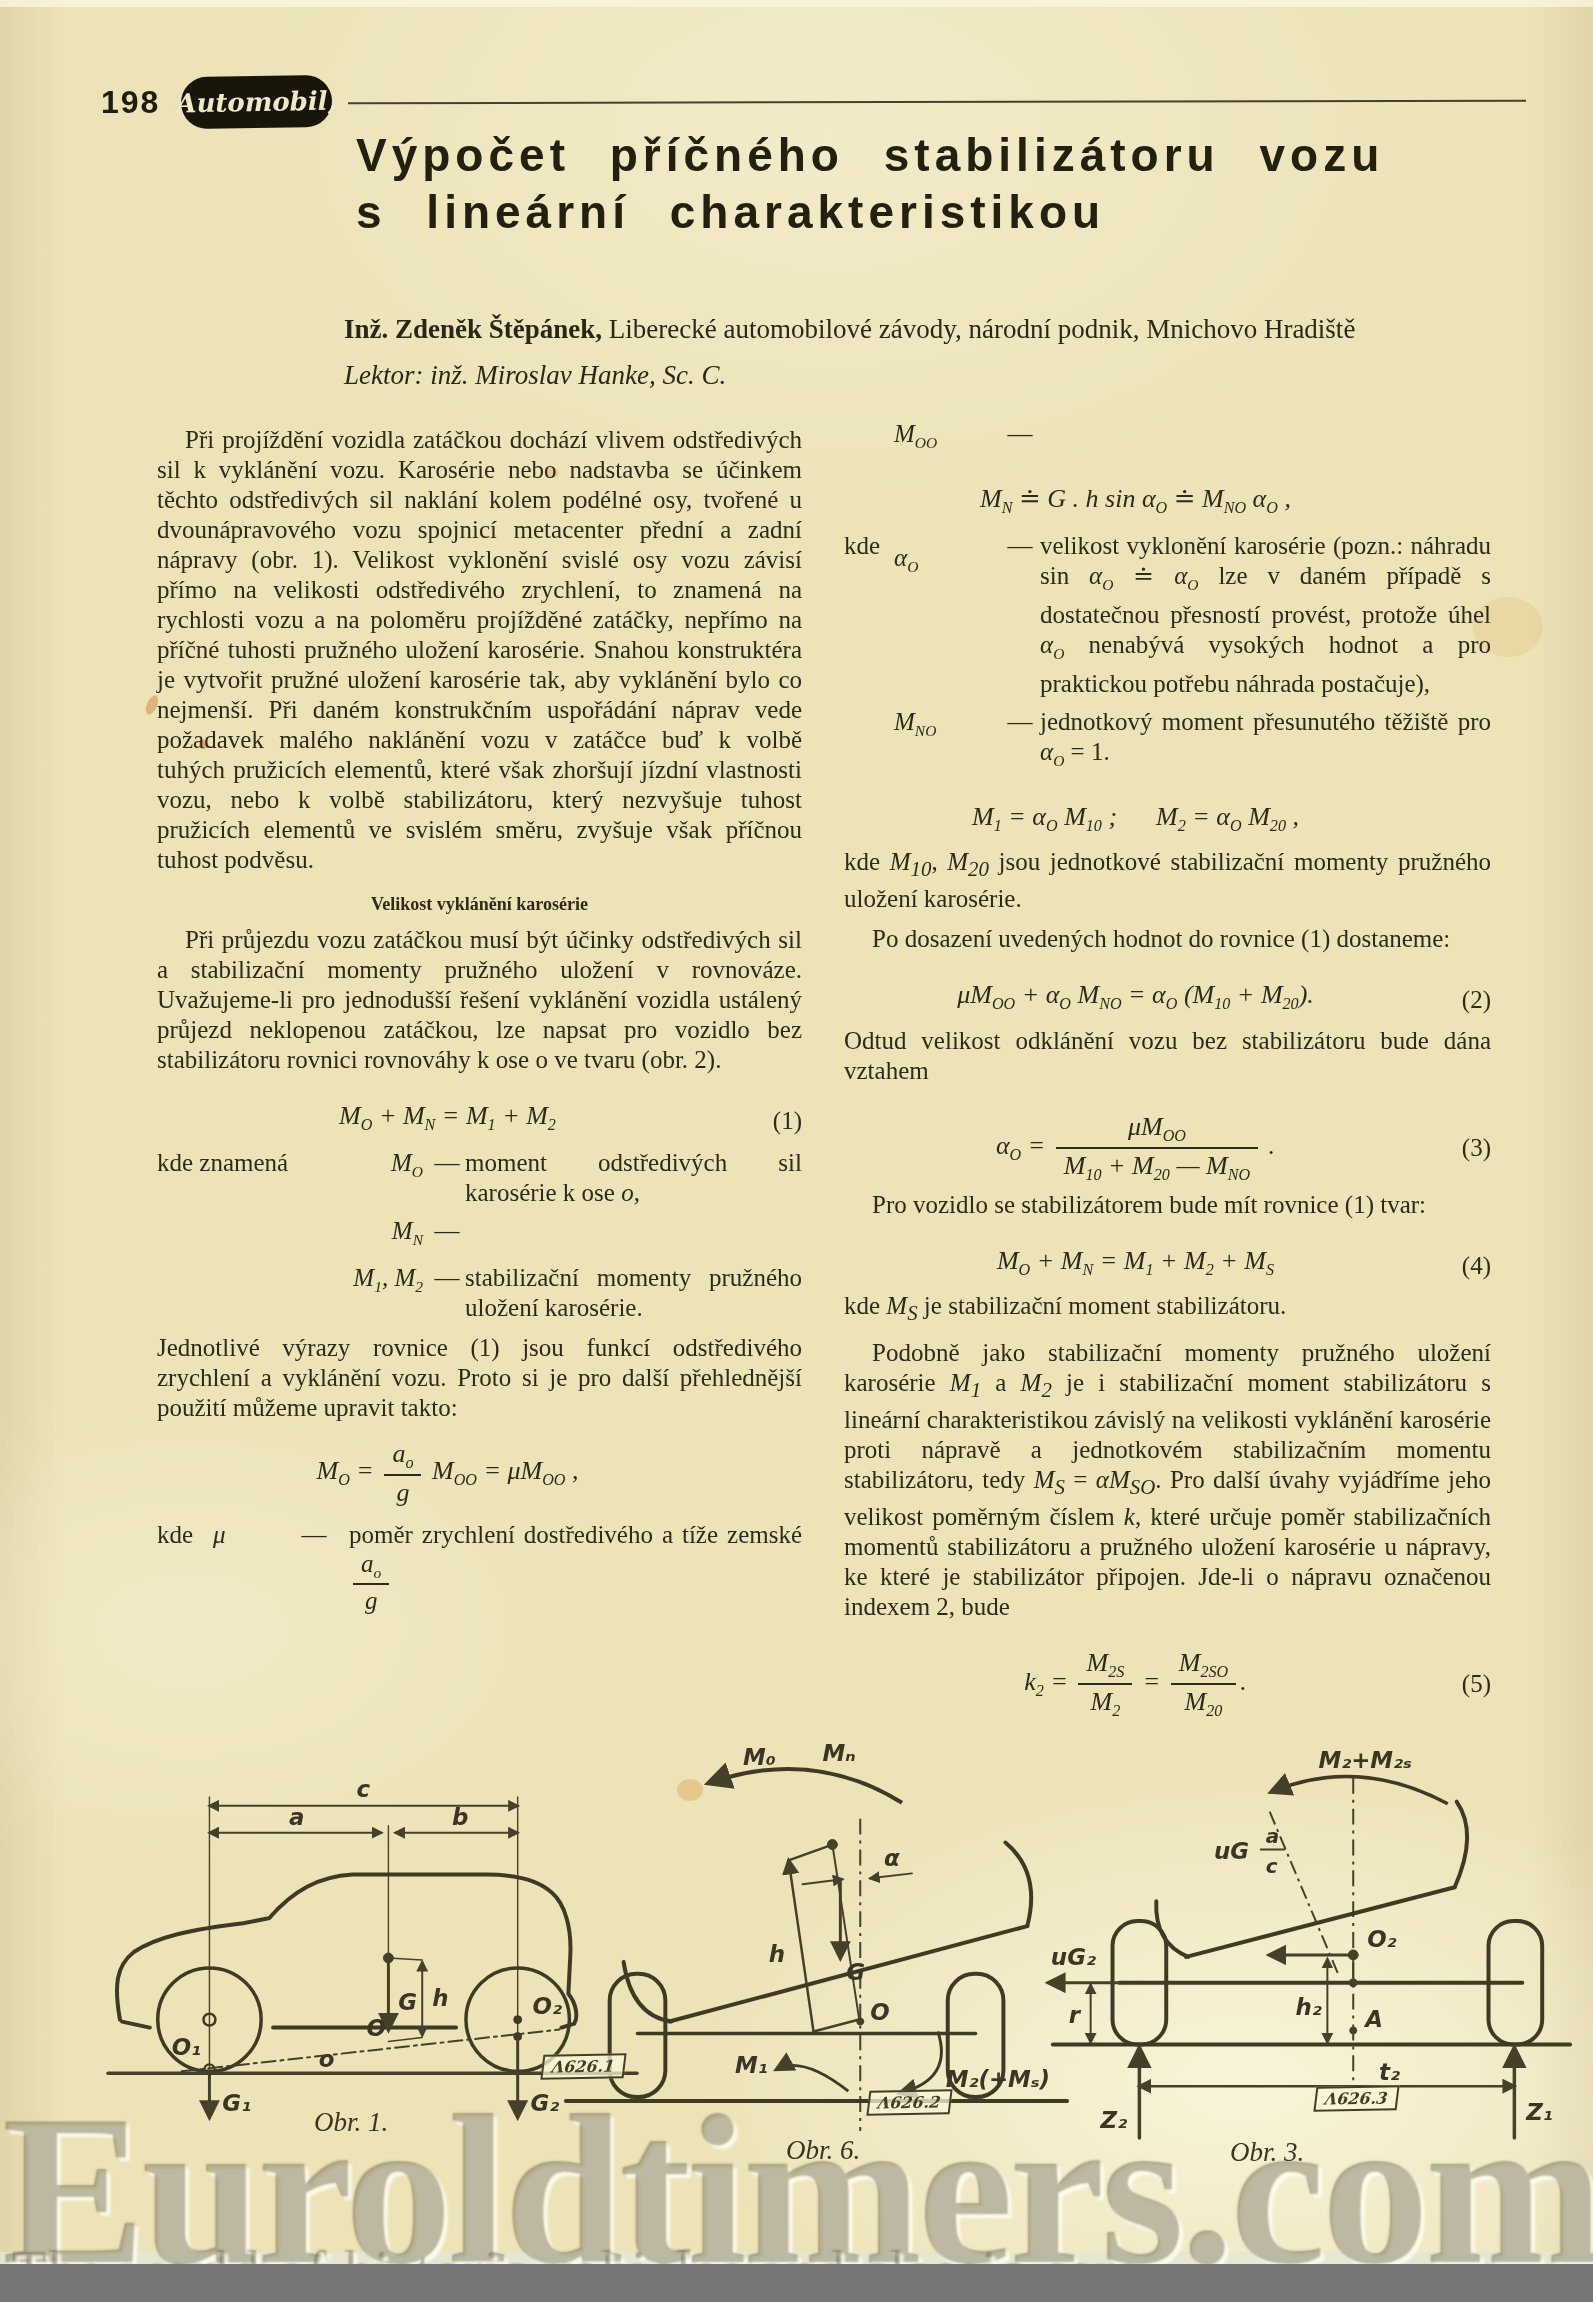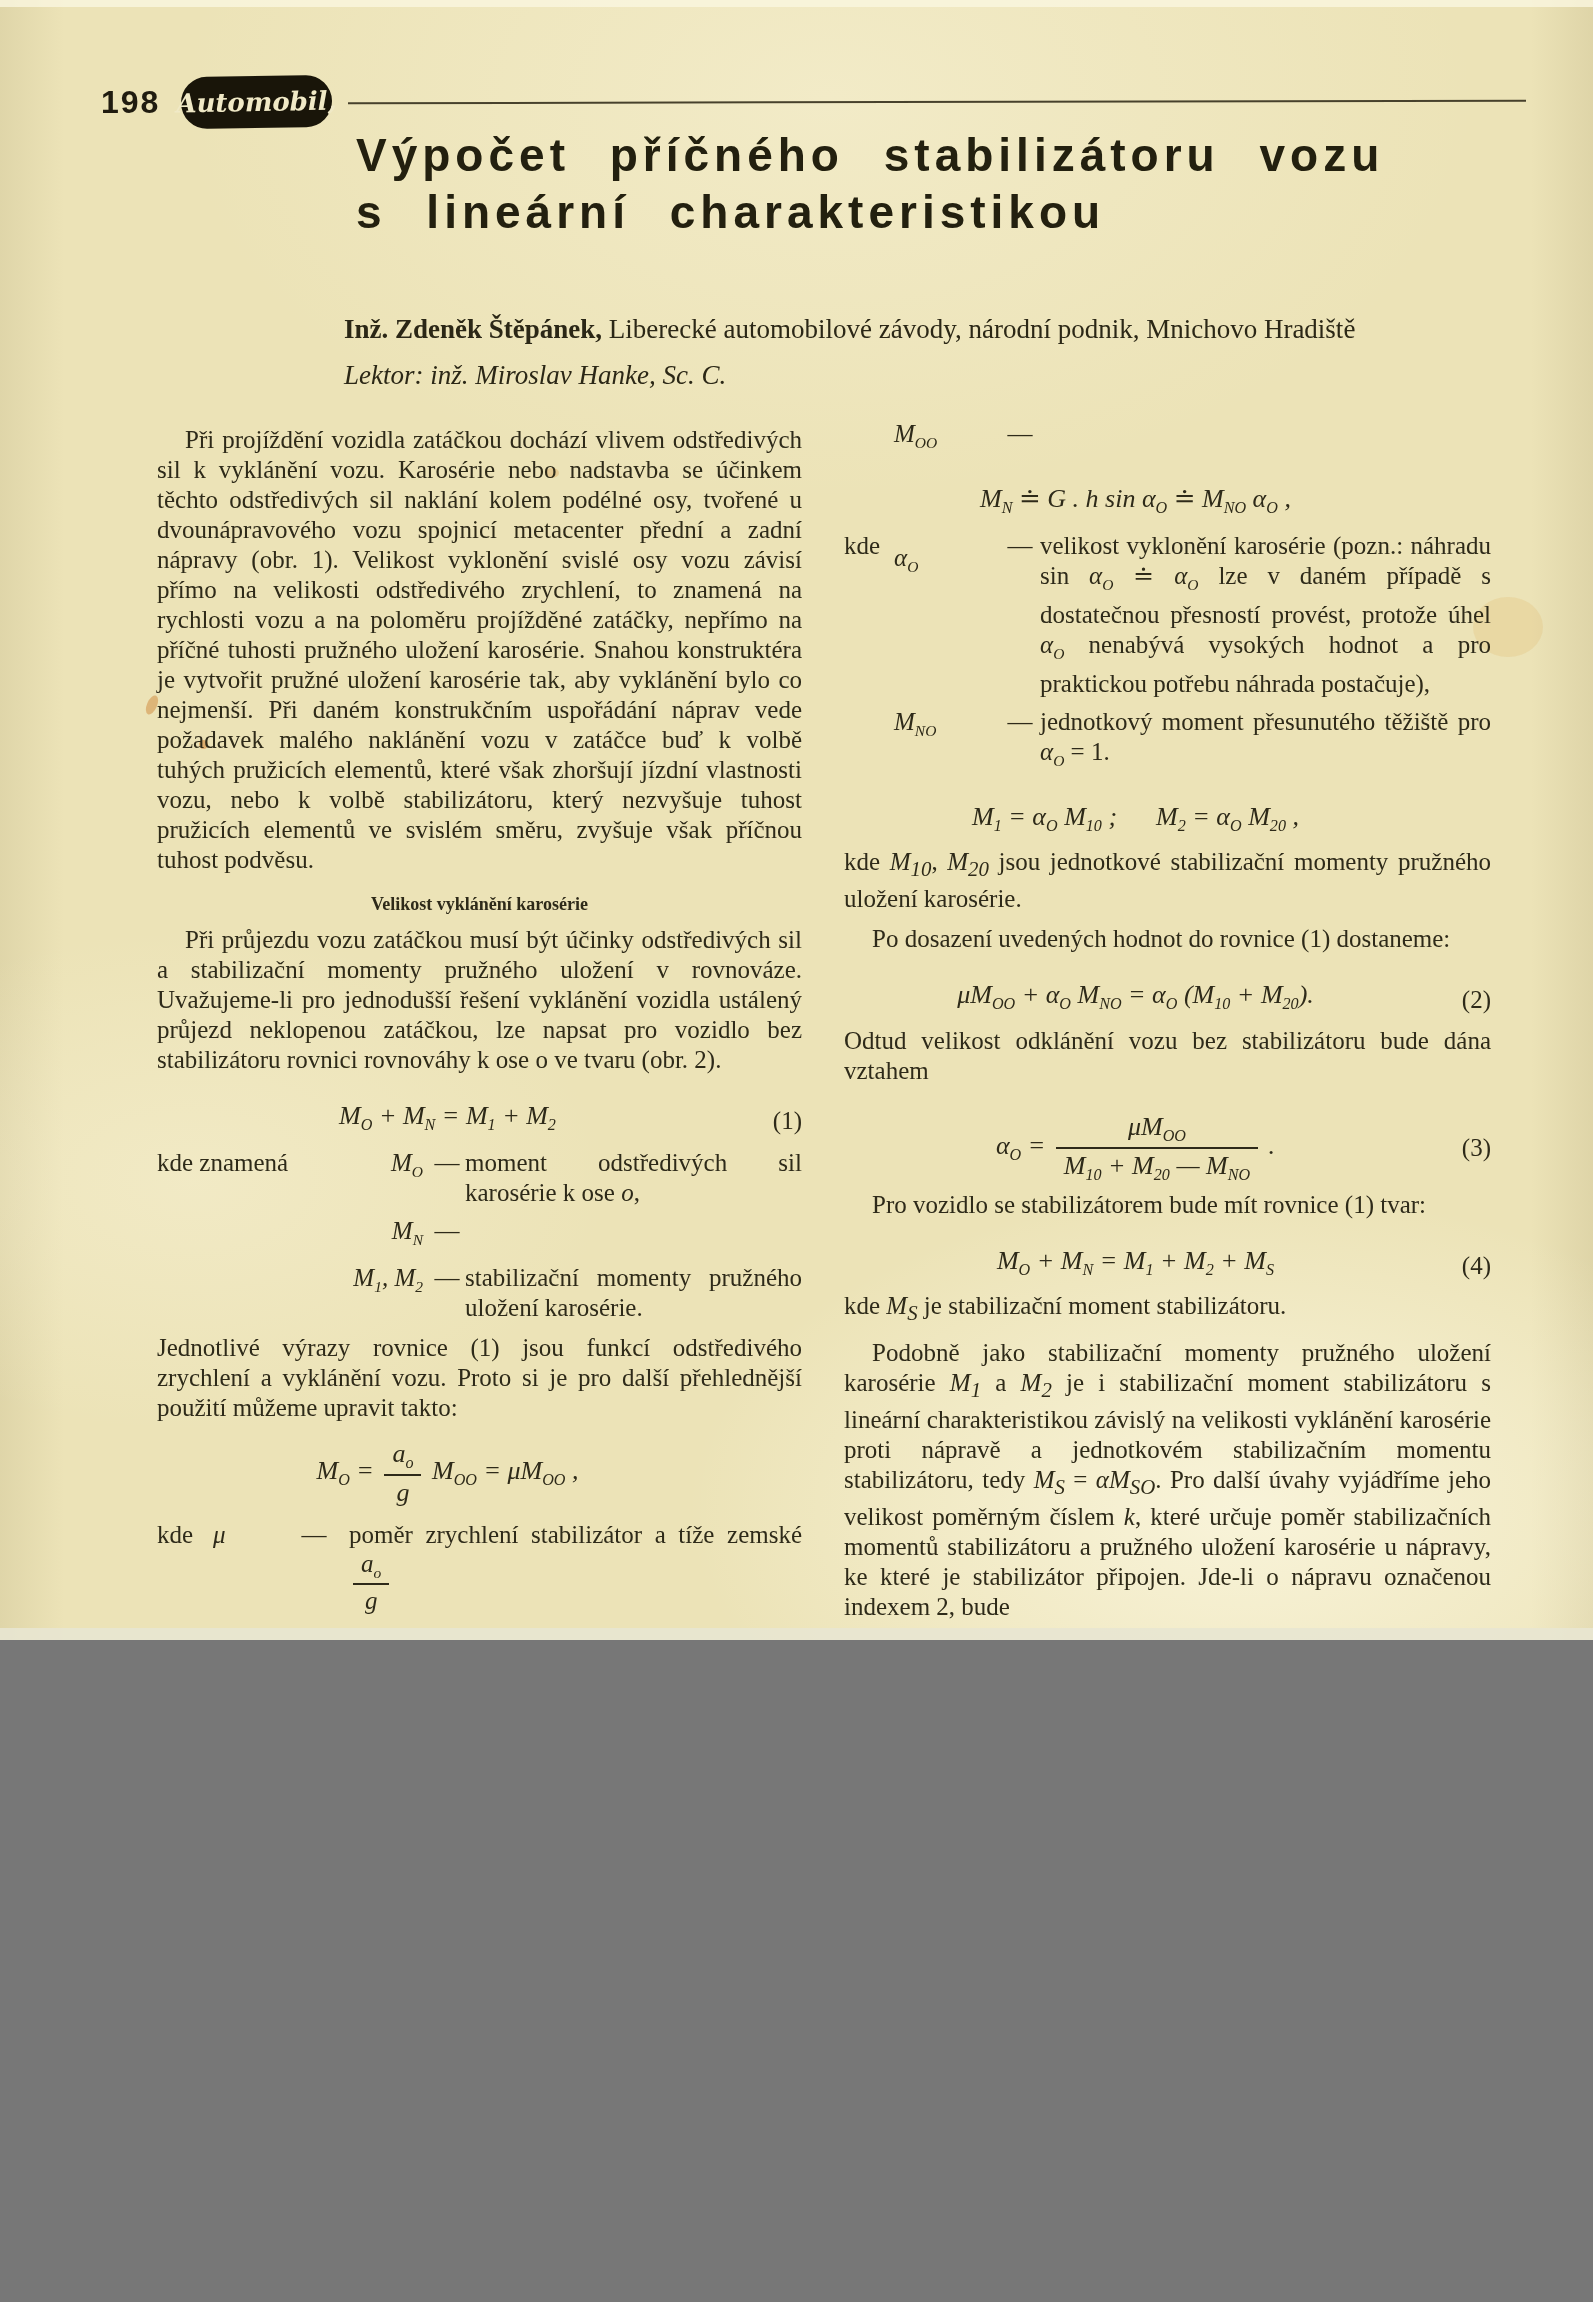--- a/index.html
+++ b/index.html
@@ -1,16 +1,16 @@
 <!DOCTYPE html>
 <html><head>
 <meta charset="utf-8">
 <style>
   html,body{margin:0;padding:0;background:#777;}
-  .page{position:relative;width:1594px;height:1640px;overflow:hidden;
+  .page{position:relative;width:1594px;height:2264px;overflow:hidden;
     background-color:#ece3b7;
     background-image:
       radial-gradient(ellipse 896px 517px at 78% 92%, rgba(252,248,226,.8), rgba(252,248,226,0) 62%),
       radial-gradient(ellipse 697px 418px at 12% 72%, rgba(248,242,214,.45), rgba(248,242,214,0) 60%),
       radial-gradient(ellipse 995px 617px at 52% 6%, rgba(246,240,210,.6), rgba(246,240,210,0) 65%),
       linear-gradient(90deg, rgba(190,178,132,.28), rgba(190,178,132,0) 4%, rgba(190,178,132,0) 96%, rgba(190,178,132,.30));
     font-family:"Liberation Serif","DejaVu Serif",serif;color:#2e2a19;}
   .abs{position:absolute;}
   
   .pagenum{font-family:"Liberation Sans","DejaVu Sans",sans-serif;font-weight:bold;font-size:32px;color:#201c10;letter-spacing:2px;}
@@ -109,21 +109,21 @@
     </div>
     <div class="para flush" style="margin-top:10px;">Jednotlivé výrazy rovnice (1) jsou funkcí odstředivého zrychlení a vyklánění vozu. Proto si je pro další přehlednější použití můžeme upravit takto:</div>
     <div class="eqrow" style="margin-top:16px;">
       <span class="eq"><span>M</span><sub>O</sub><span> = </span><span class="frac"><span class="fnum"><span>a</span><sub>o</sub></span><span class="fden"><span>g</span></span></span><span> M</span><sub>OO</sub><span> = μM</span><sub>OO</sub><span> ,</span></span>
       <span class="eqnum"></span>
     </div>
     <div class="def" style="margin-top:12px;">
       <span class="lead" style="width:56px;">kde</span>
       <span class="term" style="width:60px;text-align:left;"><span>μ</span></span>
       <span class="dash" style="width:70px;">—</span>
-      <span class="desc"><span>poměr zrychlení stabilizátor a tíže zemské </span><span class="frac"><span class="fnum"><span class="it">a</span><sub class="it">o</sub></span><span class="fden"><span class="it">g</span></span></span></span>
+      <span class="desc"><span>poměr zrychlení dostředivého a tíže zemské </span><span class="frac"><span class="fnum"><span class="it">a</span><sub class="it">o</sub></span><span class="fden"><span class="it">g</span></span></span></span>
     </div>
   </div>
 
   <div class="abs col" style="left:844px;top:419px;width:647px;">
     <div class="def" style="margin-top:0;">
       <span class="lead" style="width:50px;"></span>
       <span class="term" style="width:100px;text-align:left;"><span>M</span><sub>OO</sub></span>
       <span class="dash" style="width:40px;">—</span>
     </div>
     <div class="eqrow">

